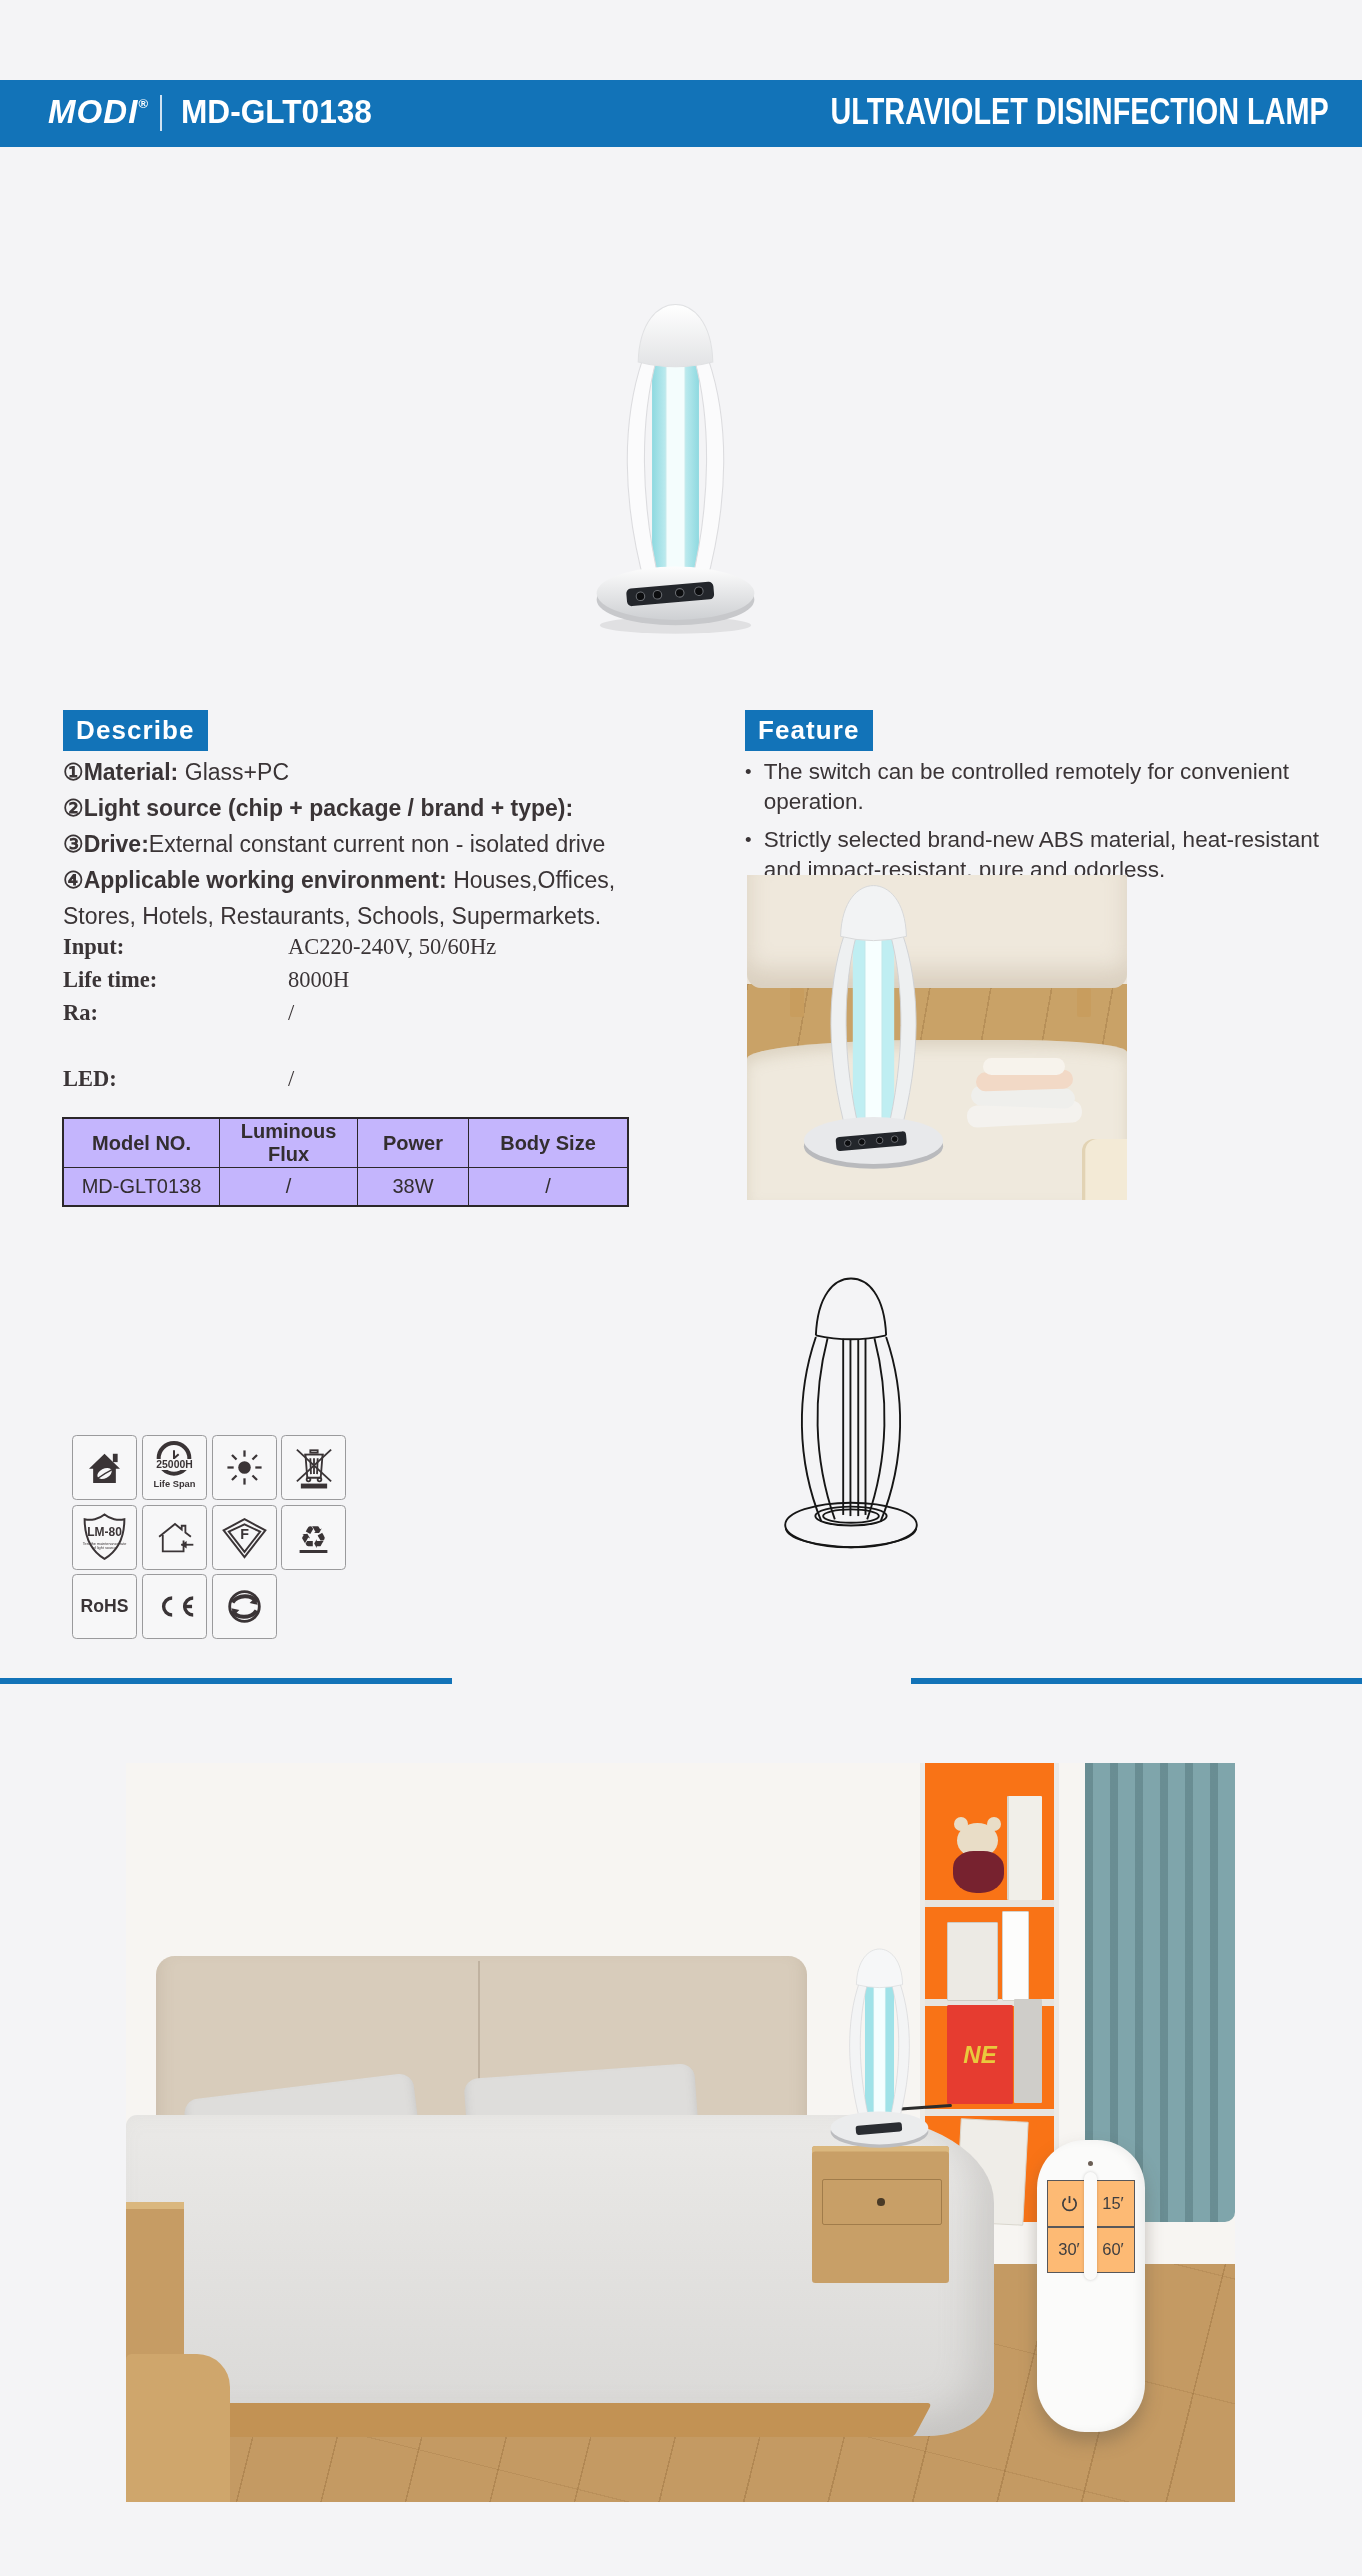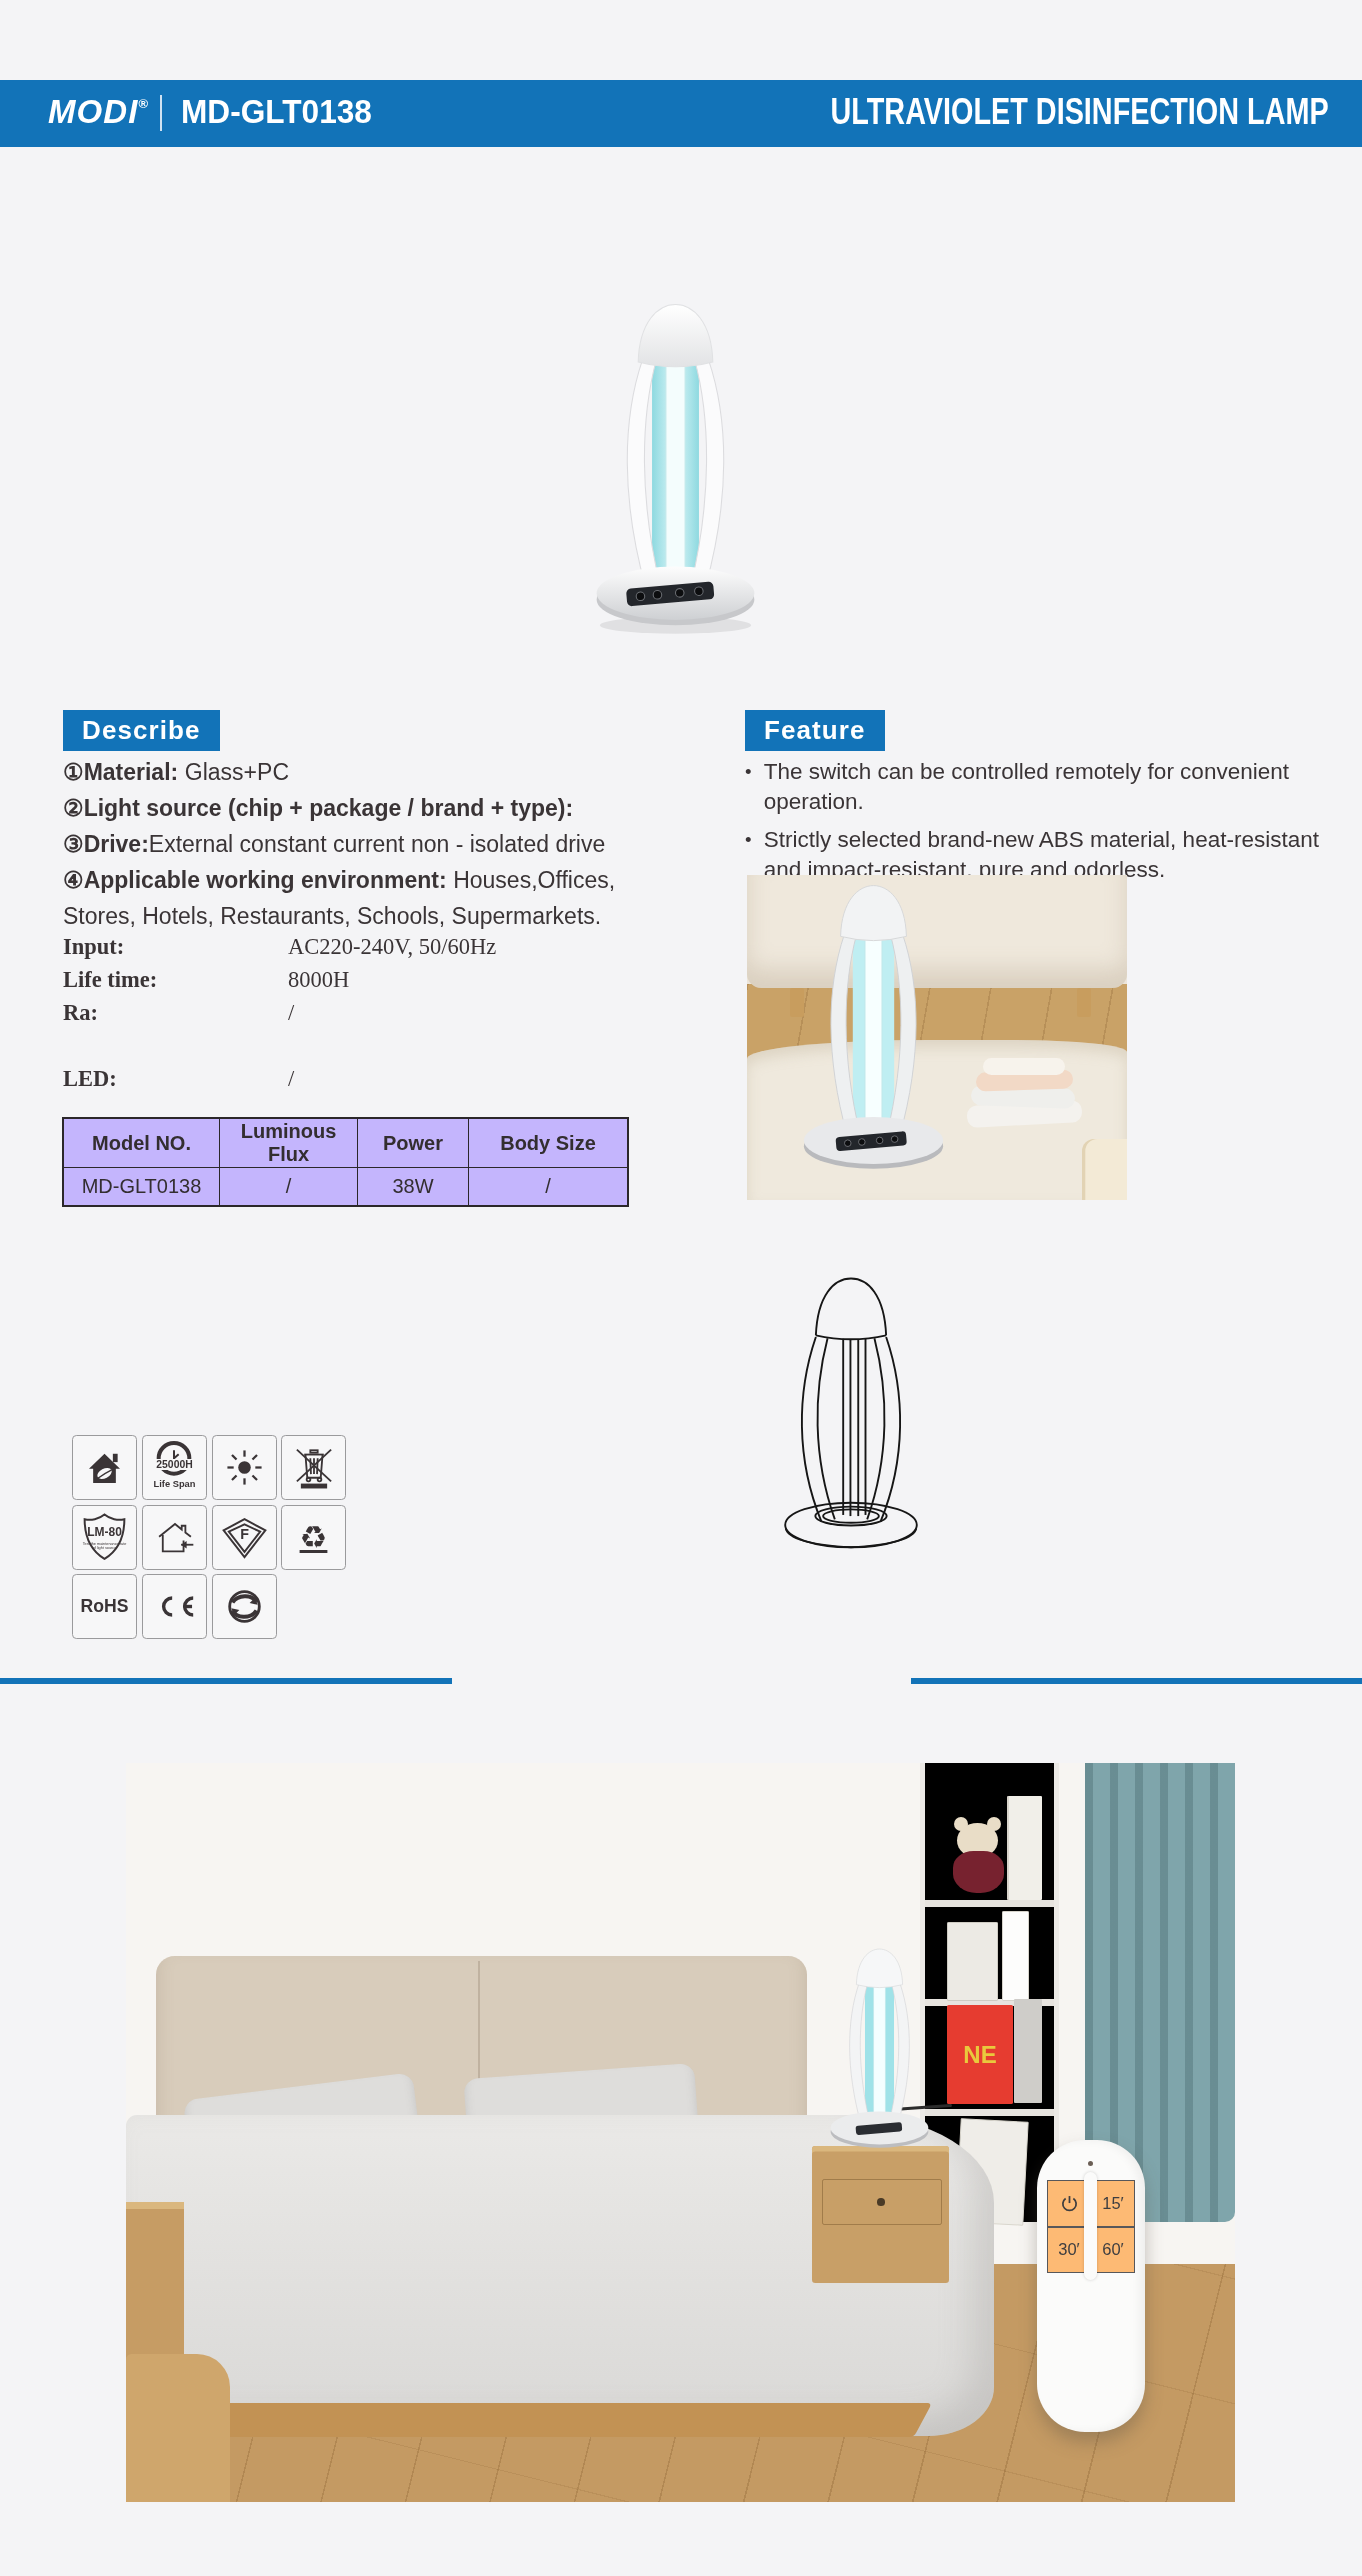--- a/index.html
+++ b/index.html
@@ -10,21 +10,21 @@
   
   #header{left:0;top:80px;width:1363px;height:67px;background:#1273b8;}
   .logo{left:48px;top:13px;font-size:33px;font-weight:900;font-style:italic;color:#fff;letter-spacing:1.1px;}
   .reg{font-size:13px;vertical-align:15.4px;font-style:normal;}
   .hdiv{left:160px;top:15.4px;width:1.6px;height:36px;background:#cfe2f2;}
   .model{left:181px;top:12px;font-size:34px;font-weight:600;color:#fff;transform:scaleX(.93);transform-origin:left center;}
   .htitle{right:34px;top:11px;font-size:36px;font-weight:800;color:#fff;transform:scaleX(.8);transform-origin:right center;white-space:nowrap;letter-spacing:0px;}
 
   
   .badge{height:41px;background:#1273b8;color:#fff;font-size:26px;font-weight:700;
-         line-height:41px;padding:0 19px;letter-spacing:1.1px;}
+         line-height:41px;padding:0 13px;letter-spacing:1.1px;}
 
   
   #desc-list{left:63px;top:754px;width:676px;font-size:23px;line-height:36px;color:#3a3436;}
   #desc-list b{font-weight:700;}
   .gap12{margin-left:6.6px;}
 
   
   .spec-row{position:absolute;left:63px;width:659px;font-size:22.5px;font-family:Liberation Serif, serif;}
   .spec-label{font-weight:700;}
   .spec-value{position:absolute;left:225px;top:0;font-weight:400;}
@@ -81,21 +81,21 @@
   .duvet{left:0;top:352px;width:868px;height:321px;background:linear-gradient(180deg,#eae9e7,#d9d8d6);
       border-radius:11px 143px 66px 16.5px/11px 88px 49px 16.5px;
       box-shadow:inset -22px -16.5px 33px rgba(150,148,145,.28);}
   .bedframe{left:66px;top:640px;width:731px;height:34px;background:#c29254;transform:skewX(-28deg);
       border-radius:4.4px;}
   .ns-right{left:686px;top:383px;width:137px;height:137px;background:#c89f67;border-radius:3.3px;
       box-shadow:inset 0 5.5px 0 #dab77e;}
   .ns-drawer{position:absolute;left:10px;top:33px;width:118px;height:44px;border:1.6px solid rgba(90,60,20,.35);border-radius:2.2px;}
   .ns-knob{position:absolute;left:65px;top:52px;width:7.7px;height:7.7px;background:#4a3categories;background:#4a3a26;border-radius:50%;}
   .br-lamp{left:704px;top:181px;width:99px;height:212px;}
-  .shelf{left:794px;top:0px;width:129px;height:459px;background:#000000;border-left:5.5px solid #eceae6;border-right:5.5px solid #eceae6;}
+  .shelf{left:794px;top:0px;width:129px;height:459px;background:#f97316;border-left:5.5px solid #eceae6;border-right:5.5px solid #eceae6;font-style:italic;}
   .shelf-line{position:absolute;left:0;width:100%;height:6.6px;background:#e7e4df;}
   .teddy-head{position:absolute;left:32px;top:60px;width:41px;height:35px;background:#e9ddc7;border-radius:50%;}
   .teddy-ear{position:absolute;width:14.3px;height:14.3px;background:#e9ddc7;border-radius:50%;}
   .teddy-body{position:absolute;left:27.5px;top:88px;width:51px;height:42px;background:#77222f;border-radius:40% 40% 46% 46%;}
   .book{position:absolute;border-radius:1.1px;}
   .redbook{position:absolute;left:22px;top:242px;width:66px;height:99px;background:#e63c30;border-radius:1.6px;
       color:#e9c93d;font-weight:700;font-size:24px;display:flex;align-items:center;justify-content:center;}
   .pen{position:absolute;left:-33px;top:343px;width:60px;height:3.3px;background:#2c2c2c;border-radius:1.6px;transform:rotate(-4deg);}
   .curtain{left:959px;top:0;width:150px;height:459px;background:#7fa5ab;
       background-image:repeating-linear-gradient(90deg,rgba(40,70,75,.25) 0 7.7px,transparent 7.7px 25px);

